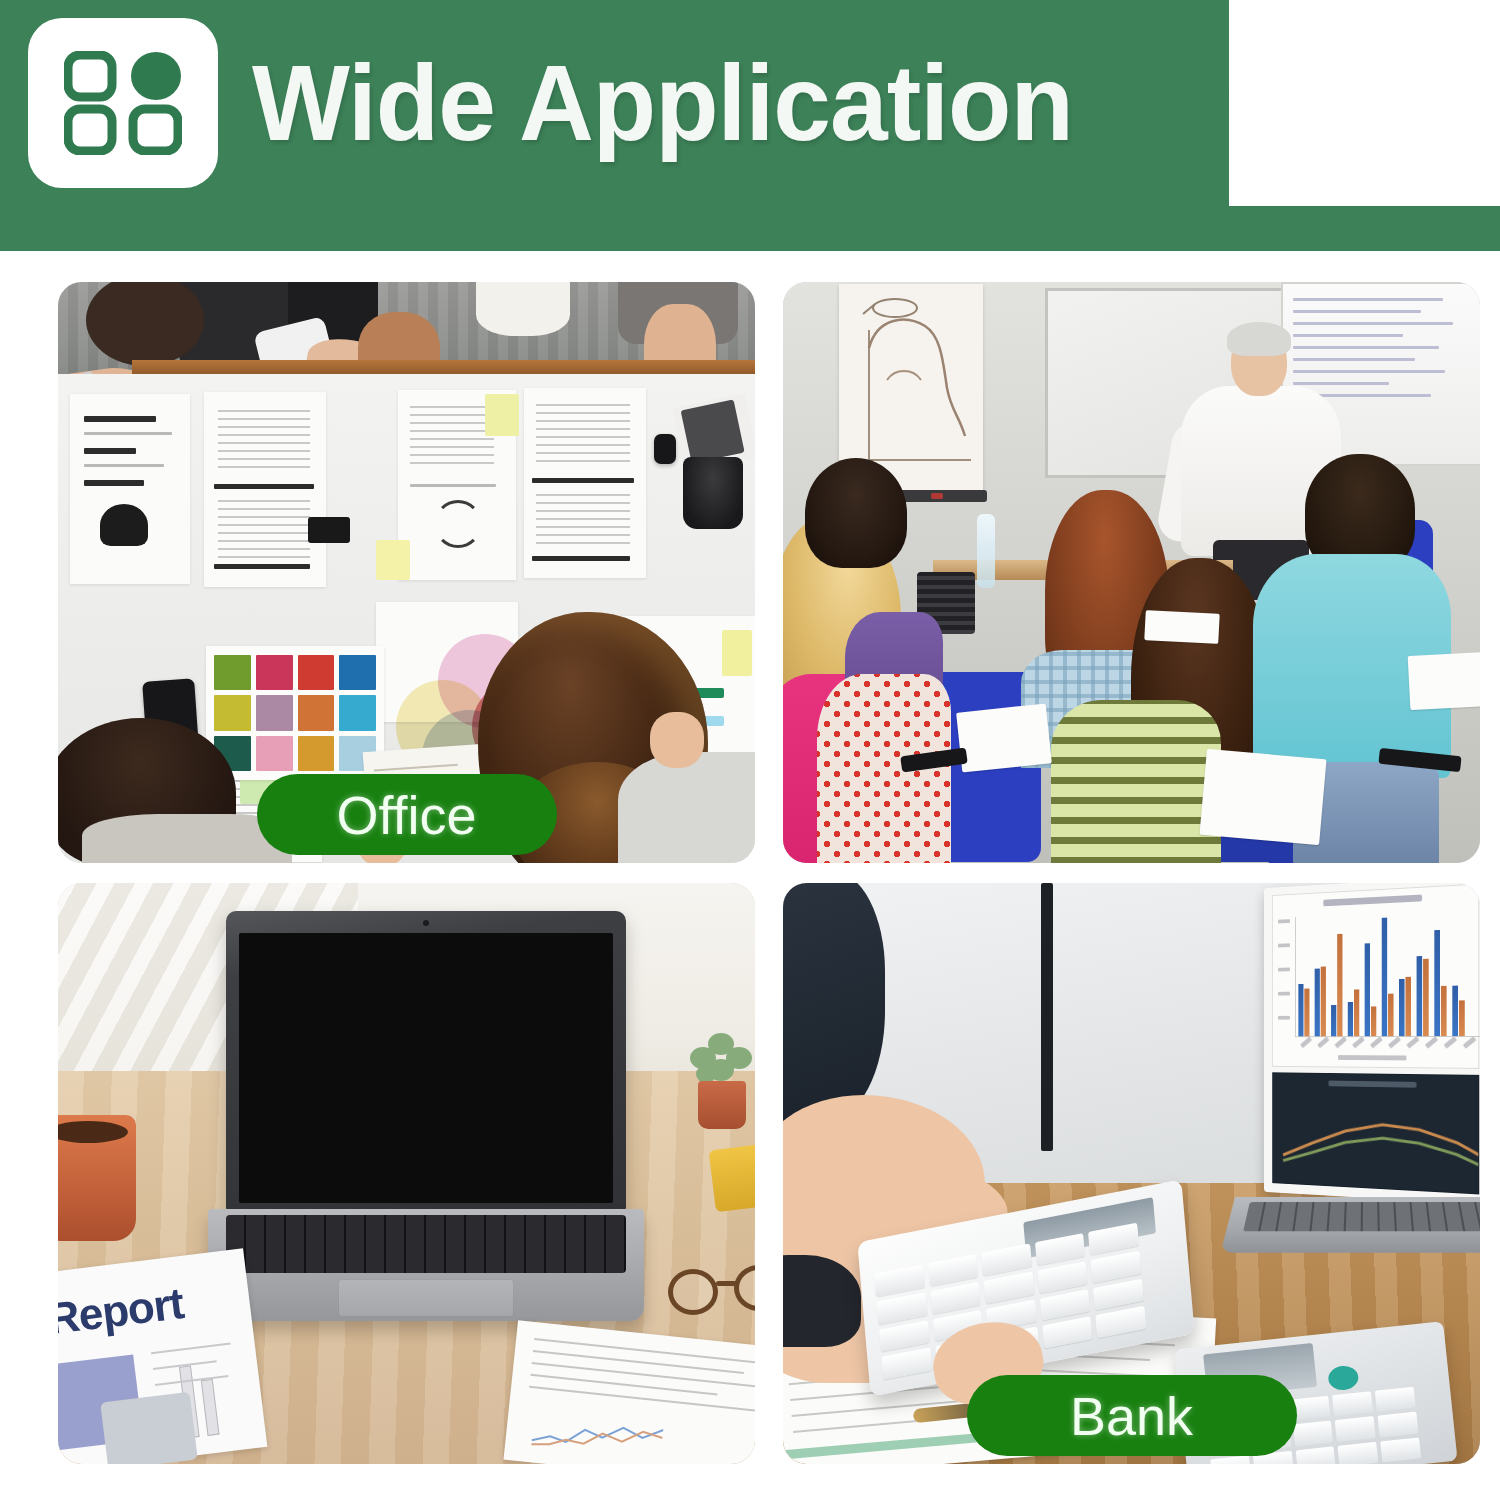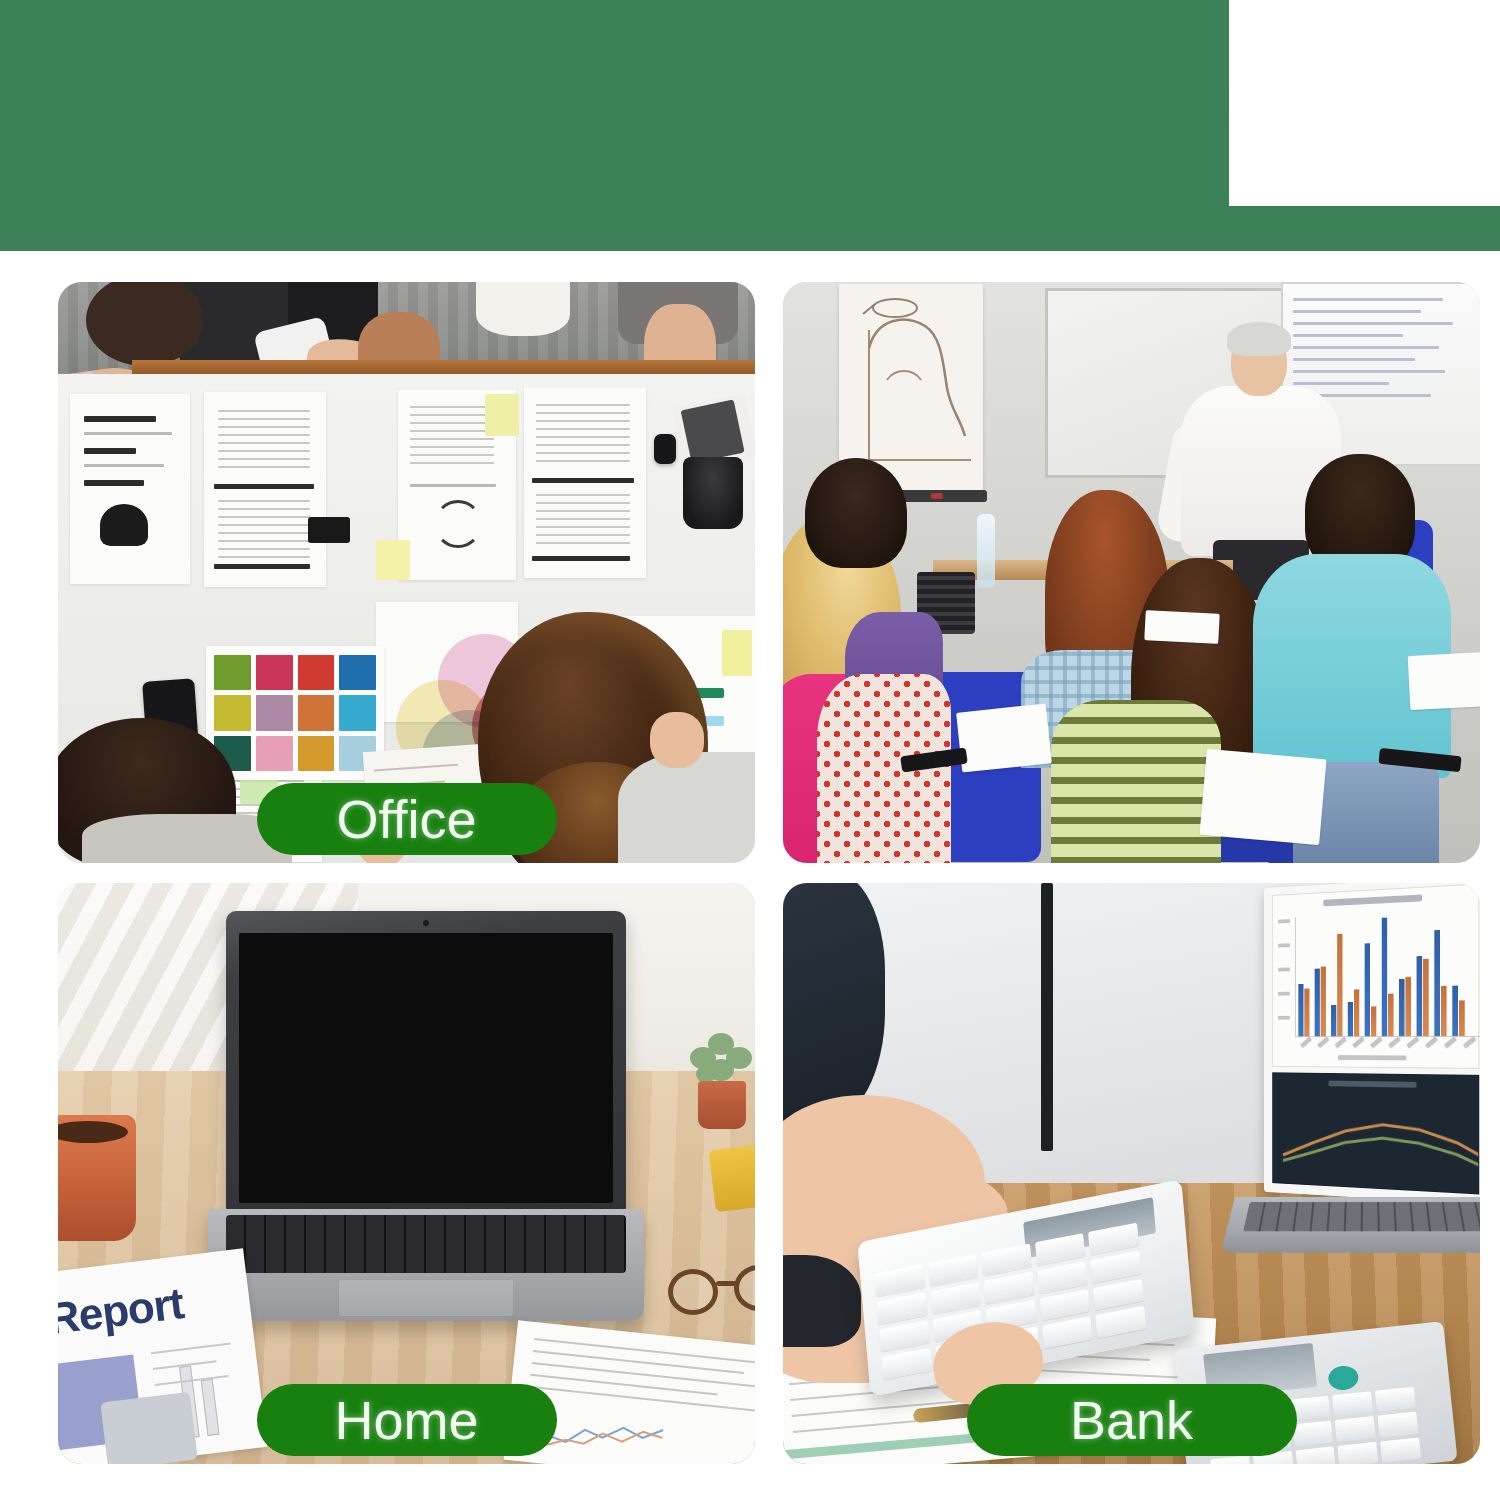--- a/index.html
+++ b/index.html
@@ -84,21 +84,21 @@
   .panel .scene { position: absolute; inset: 0; }
 
   
   .pill {
     position: absolute;
     bottom: 8px;
     left: 50%;
     transform: translateX(-50%);
     background: #17800f;
     border-radius: 42px;
-    height: 72px;
+    height: 81px;
     min-width: 300px;
     padding: 0 46px;
     display: flex; align-items: center; justify-content: center;
     z-index: 20;
   }
   .pill span {
     color: #f0fff0;
     font-size: 54px;
     font-weight: 400;
     line-height: 1;
@@ -482,20 +482,33 @@
 </style>
 </head>
 <body>
 
 <div class="page">
 
   <div class="banner">
     <div class="banner-shape"></div>
     <div class="banner-strip"></div>
     <div class="banner-notch"></div>
+    <div class="banner-inner">
+
+      <div class="icon-badge">
+        <svg width="118" height="104" viewBox="0 0 118 104" aria-hidden="true">
+          <rect x="4" y="4" width="44" height="42" rx="12" ry="12" fill="none" stroke="#2f7a4f" stroke-width="9"></rect>
+          <ellipse cx="92" cy="25" rx="25" ry="24" fill="#2f7a4f"></ellipse>
+          <rect x="4" y="58" width="44" height="42" rx="12" ry="12" fill="none" stroke="#2f7a4f" stroke-width="9"></rect>
+          <rect x="69" y="58" width="45" height="42" rx="12" ry="12" fill="none" stroke="#2f7a4f" stroke-width="9"></rect>
+        </svg>
+      </div>
+
+      <div class="banner-title">Wide Application</div>
+    </div>
   </div>
 
   <div class="grid">
 
     <div class="panel">
       <div class="scene office">
         <div class="wall"></div>
         <div class="wall-texture"></div>
         <div class="person-top-dark"></div>
         <div class="person-top-dark2"></div>
@@ -729,23 +742,20 @@
             <div class="ln" style="top:28px;width:212px;"></div>
           <div class="ln" style="top:40px;width:236px;"></div>
             <div class="ln" style="top:52px;width:188px;"></div>
           <div class="ln" style="top:64px;width:228px;"></div>
           <svg class="spark" viewBox="0 0 130 34" aria-hidden="true">
             <polyline points="0,28 18,22 34,26 52,12 70,18 90,6 110,14 130,4" fill="none" stroke="#7da2d6" stroke-width="2"></polyline>
             <polyline points="0,32 18,30 34,24 52,26 70,14 90,20 110,8 130,12" fill="none" stroke="#d6a07d" stroke-width="2"></polyline>
           </svg>
         </div>
         <div style="position:absolute;left:46px;top:514px;width:90px;height:68px;background:#c9cdd4;border-radius:6px;transform:rotate(-7deg);"></div>
-      </div>
-      <div class="pill">
-        <span>Home</span>
       </div>
     </div>
 
     <div class="panel">
       <div class="scene bank">
         <div class="win"></div>
         <div class="mullion"></div>
         <div class="shoulder"></div>
         <div class="desk"></div>
 

